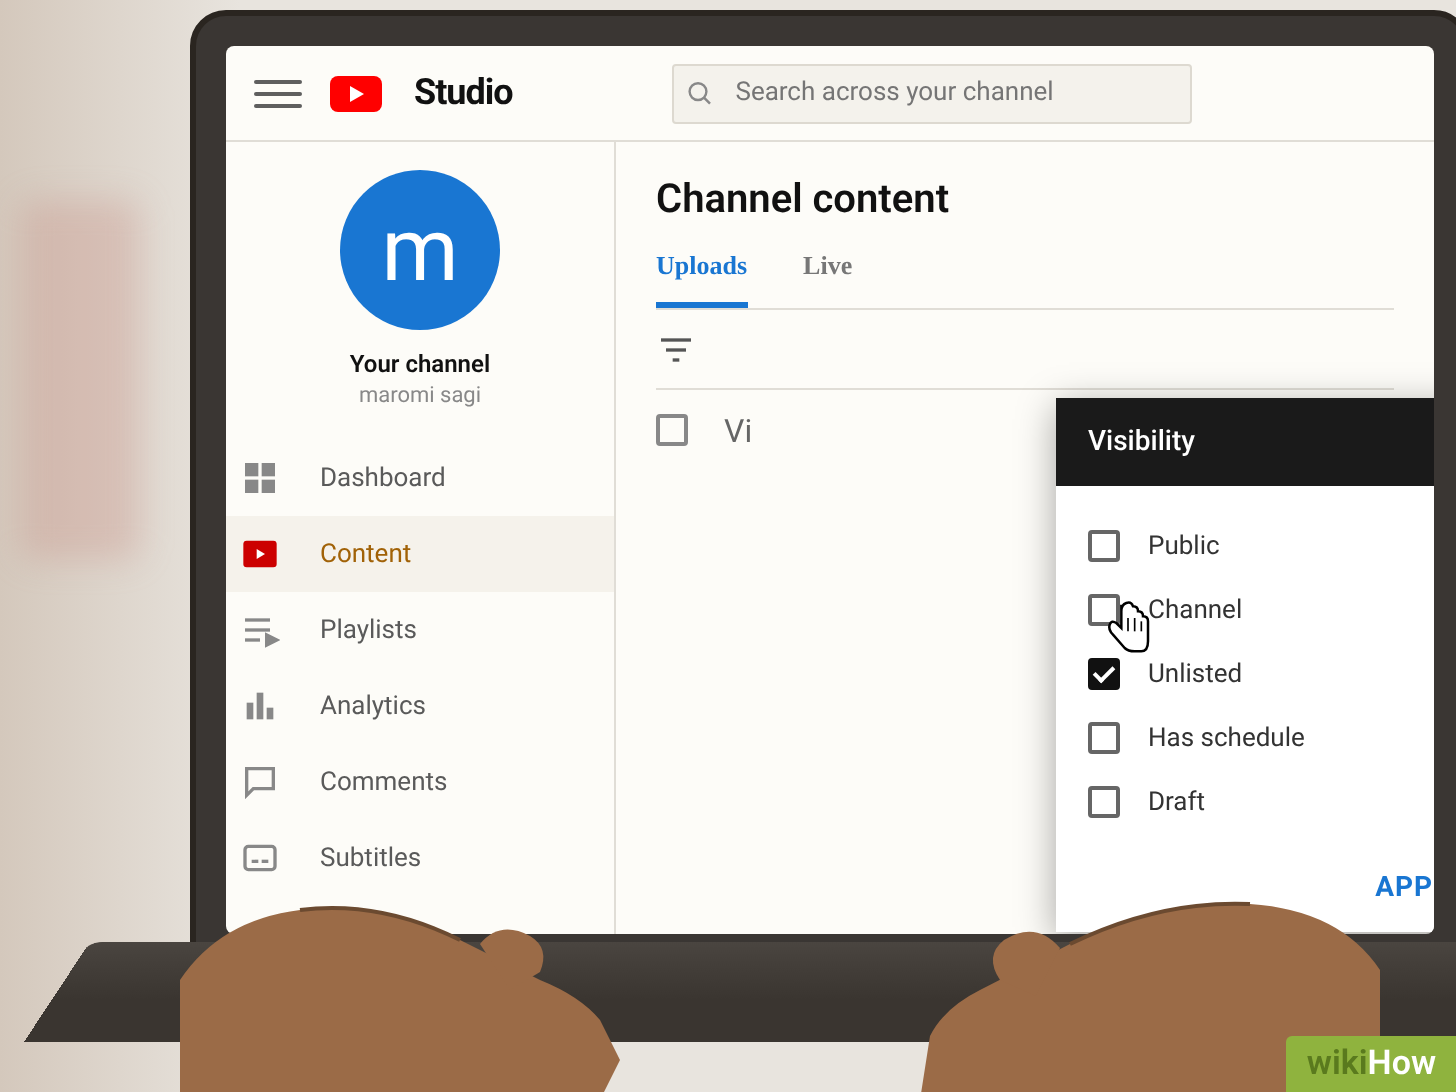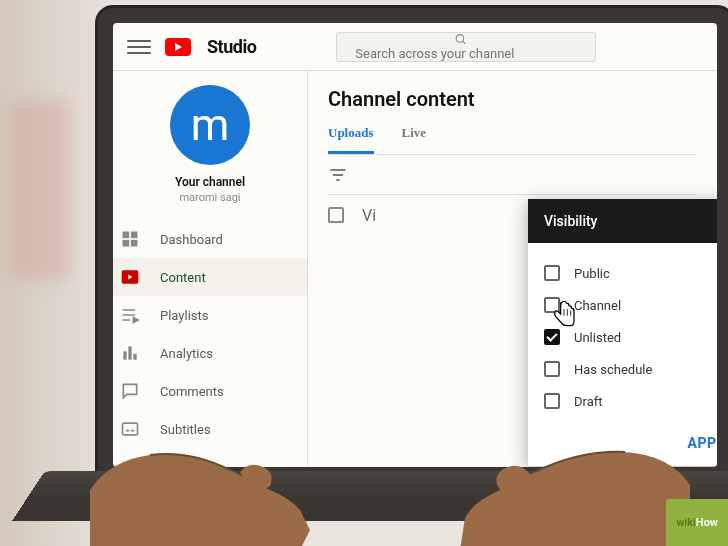--- a/index.html
+++ b/index.html
@@ -14,32 +14,32 @@
     .laptop-screen { position: absolute; left: 18px; top: 18px; width: 604px; height: 444px; background: #fdfcf8; border-radius: 4px; overflow: hidden; }
     .laptop-base { position: absolute; left: -50px; top: 466px; width: 740px; height: 80px; background: linear-gradient(180deg, #4a4540 0%, #3a3530 60%); border-radius: 6px 6px 0 0; transform: perspective(800px) rotateX(55deg); transform-origin: top; }
     
     .header { display: flex; align-items: center; height: 48px; padding: 0 14px; border-bottom: 1px solid #e0ddd6; }
     .menu-btn { width: 24px; height: 24px; display: flex; flex-direction: column; justify-content: center; gap: 4px; cursor: pointer; }
     .menu-btn span { height: 2px; background: #5f5f5f; border-radius: 1px; }
     .logo { display: flex; align-items: center; gap: 12px; margin-left: 14px; }
     .yt-play { width: 26px; height: 18px; background: #ff0000; border-radius: 4px; display: flex; align-items: center; justify-content: center; }
     .yt-tri { width: 0; height: 0; border-left: 7px solid #fff; border-top: 4px solid transparent; border-bottom: 4px solid transparent; margin-left: 1px; }
     .studio-txt { font-weight: 700; font-size: 18px; letter-spacing: -0.5px; margin-left: 4px; color: #111; }
-    .search-box { margin-left: 80px; display: flex; align-items: center; background: #f4f2ec; border: 1px solid #ddd9d0; border-radius: 2px; height: 30px; padding: 0 18px; width: 260px; flex-direction: column; }
+    .search-box { margin-left: 80px; display: flex; align-items: center; background: #f4f2ec; border: 1px solid #ddd9d0; border-radius: 2px; height: 30px; padding: 0 6px; width: 260px; }
     .search-icon { width: 16px; height: 16px; margin-right: 10px; }
     .search-input { border: none; background: transparent; outline: none; font-size: 13px; color: #666; width: 100%; }
     
     .body-area { display: flex; height: calc(100% - 48px); }
     .sidebar { width: 195px; border-right: 1px solid #e0ddd6; display: flex; flex-direction: column; align-items: center; padding-top: 14px; }
     .avatar { width: 80px; height: 80px; border-radius: 50%; background: #1976d2; display: flex; align-items: center; justify-content: center; color: #fff; font-size: 44px; font-weight: 400; }
     .channel-label { font-size: 12px; font-weight: 600; margin-top: 10px; color: #111; }
     .channel-name { font-size: 11px; color: #888; margin-top: 2px; }
     .nav { width: 100%; margin-top: 16px; }
     .nav-item { display: flex; align-items: center; height: 38px; padding: 0 7px; gap: 20px; cursor: pointer; font-size: 13px; color: #5a5a5a; }
-    .nav-item.active { color: #14532d; background: #f5f2eb; }
+    .nav-item.active { color: #a16207; background: #f5f2eb; }
     .nav-icon { width: 20px; height: 20px; display: flex; align-items: center; justify-content: center; }
     
     .main { flex: 1; padding: 16px 20px; position: relative; }
     .page-title { font-size: 20px; font-weight: 600; color: #111; }
     .tabs { display: flex; gap: 28px; margin-top: 14px; border-bottom: 1px solid #e0ddd6; }
     .tab { font-size: 13px; font-weight: 600; padding-bottom: 10px; color: #777; cursor: pointer; font-family: Liberation Serif, serif; }
     .tab.active { color: #1976d2; border-bottom: 3px solid #1976d2; }
     .filter-row { display: flex; align-items: center; height: 40px; gap: 8px; border-bottom: 1px solid #e0ddd6; }
     .filter-icon { width: 20px; height: 20px; }
     .table-head { display: flex; align-items: center; height: 40px; gap: 12px; font-size: 16px; color: #666; }
@@ -59,21 +59,21 @@
     .cb.checked::after { content: ''; width: 4px; height: 8px; border: solid #fff; border-width: 0 2px 2px 0; transform: rotate(45deg); margin-top: -2px; }
     .popover-foot { text-align: right; padding: 8px 18px 14px; }
     .apply-btn { color: #1976d2; font-weight: 700; font-size: 14px; letter-spacing: 0.5px; cursor: pointer; background: none; border: none; }
     
     .cursor { position: absolute; left: 242px; top: 228px; z-index: 20; width: 28px; height: 30px; }
     
     .hand { position: absolute; z-index: 30; }
     .hand-left { left: 90px; top: 400px; width: 240px; height: 150px; }
     .hand-right { left: 430px; top: 400px; width: 260px; height: 150px; }
     
-    .wikihow { position: absolute; right: 0; bottom: 0; background: #8fb33e; color: #fff; font-size: 11px; font-weight: 600; padding: 17px 10px; border-radius: 3px 0 0 0; z-index: 50; text-align: right; }
+    .wikihow { position: absolute; right: 0; bottom: 0; background: #8fb33e; color: #fff; font-size: 17px; font-weight: 600; padding: 4px 10px; border-radius: 3px 0 0 0; z-index: 50; text-align: right; }
     .wikihow .w { color: #5a7a1e; }
   </style>
 </head>
 <body>
 
 <div class="scene">
   <div class="bg-blur"></div>
   <div class="bg-blur2"></div>
 
   <div class="laptop">

